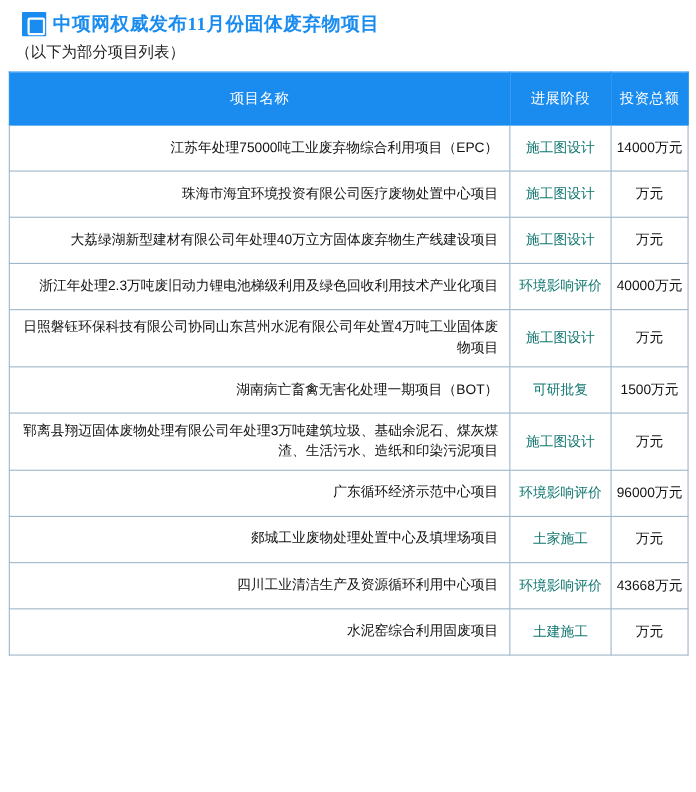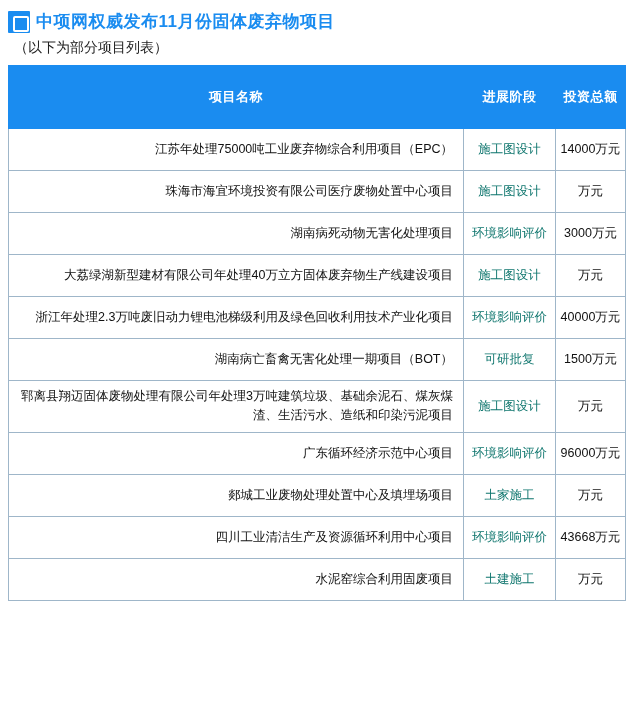--- a/index.html
+++ b/index.html
@@ -11,21 +11,22 @@
   }
   .page {
     width: 633px;
     min-height: 720px;
     background: #ffffff;
     position: relative;
   }
   .header {
     display: flex;
     align-items: center;
-    padding: 10px 8px 4px 8px;
+    padding: 10px 8px 4px 20px;
+    font-family: Liberation Serif, serif;
   }
   .header-mark {
     width: 22px;
     height: 22px;
     background: #1a8cf0;
     margin-right: 6px;
     flex: 0 0 auto;
     border-radius: 1px;
     position: relative;
   }
@@ -56,22 +57,22 @@
     table-layout: fixed;
   }
   table.grid th, table.grid td {
     border: 1px solid #9fb6c9;
     vertical-align: middle;
   }
   table.grid thead th {
     background: #1a8cf0;
     color: #ffffff;
     font-size: 13px;
-    font-weight: bold;
-    height: 63px;
+    font-weight: normal;
+    height: 48px;
     text-align: center;
     border-color: #1a8cf0;
     letter-spacing: 0.5px;
   }
   thead th.col-name { width: 455px; }
   thead th.col-stage { width: 92px; }
   thead th.col-amount { width: 70px; }
   td.c-name {
     font-size: 12.5px;
     color: #111111;
@@ -119,33 +120,33 @@
         <td class="c-name">江苏年处理75000吨工业废弃物综合利用项目（EPC）</td>
         <td class="c-stage">施工图设计</td>
         <td class="c-amount">14000万元</td>
       </tr>
       <tr>
         <td class="c-name">珠海市海宜环境投资有限公司医疗废物处置中心项目</td>
         <td class="c-stage">施工图设计</td>
         <td class="c-amount">万元</td>
       </tr>
       <tr>
-        <td class="c-name">湖南病死动物无害化处理项目</td>
-        <td class="c-stage">环境影响评价</td>
-        <td class="c-amount">3000万元</td>
-      </tr>
-      <tr>
         <td class="c-name">大荔绿湖新型建材有限公司年处理40万立方固体废弃物生产线建设项目</td>
         <td class="c-stage">施工图设计</td>
         <td class="c-amount">万元</td>
       </tr>
       <tr>
         <td class="c-name">浙江年处理2.3万吨废旧动力锂电池梯级利用及绿色回收利用技术产业化项目</td>
         <td class="c-stage">环境影响评价</td>
         <td class="c-amount">40000万元</td>
+      </tr>
+      <tr>
+        <td class="c-name">日照磐钰环保科技有限公司协同山东莒州水泥有限公司年处置4万吨工业固体废物项目</td>
+        <td class="c-stage">施工图设计</td>
+        <td class="c-amount">万元</td>
       </tr>
       <tr>
         <td class="c-name">湖南病亡畜禽无害化处理一期项目（BOT）</td>
         <td class="c-stage">可研批复</td>
         <td class="c-amount">1500万元</td>
       </tr>
       <tr>
         <td class="c-name">郓离县翔迈固体废物处理有限公司年处理3万吨建筑垃圾、基础余泥石、煤灰煤渣、生活污水、造纸和印染污泥项目</td>
         <td class="c-stage">施工图设计</td>
         <td class="c-amount">万元</td>

